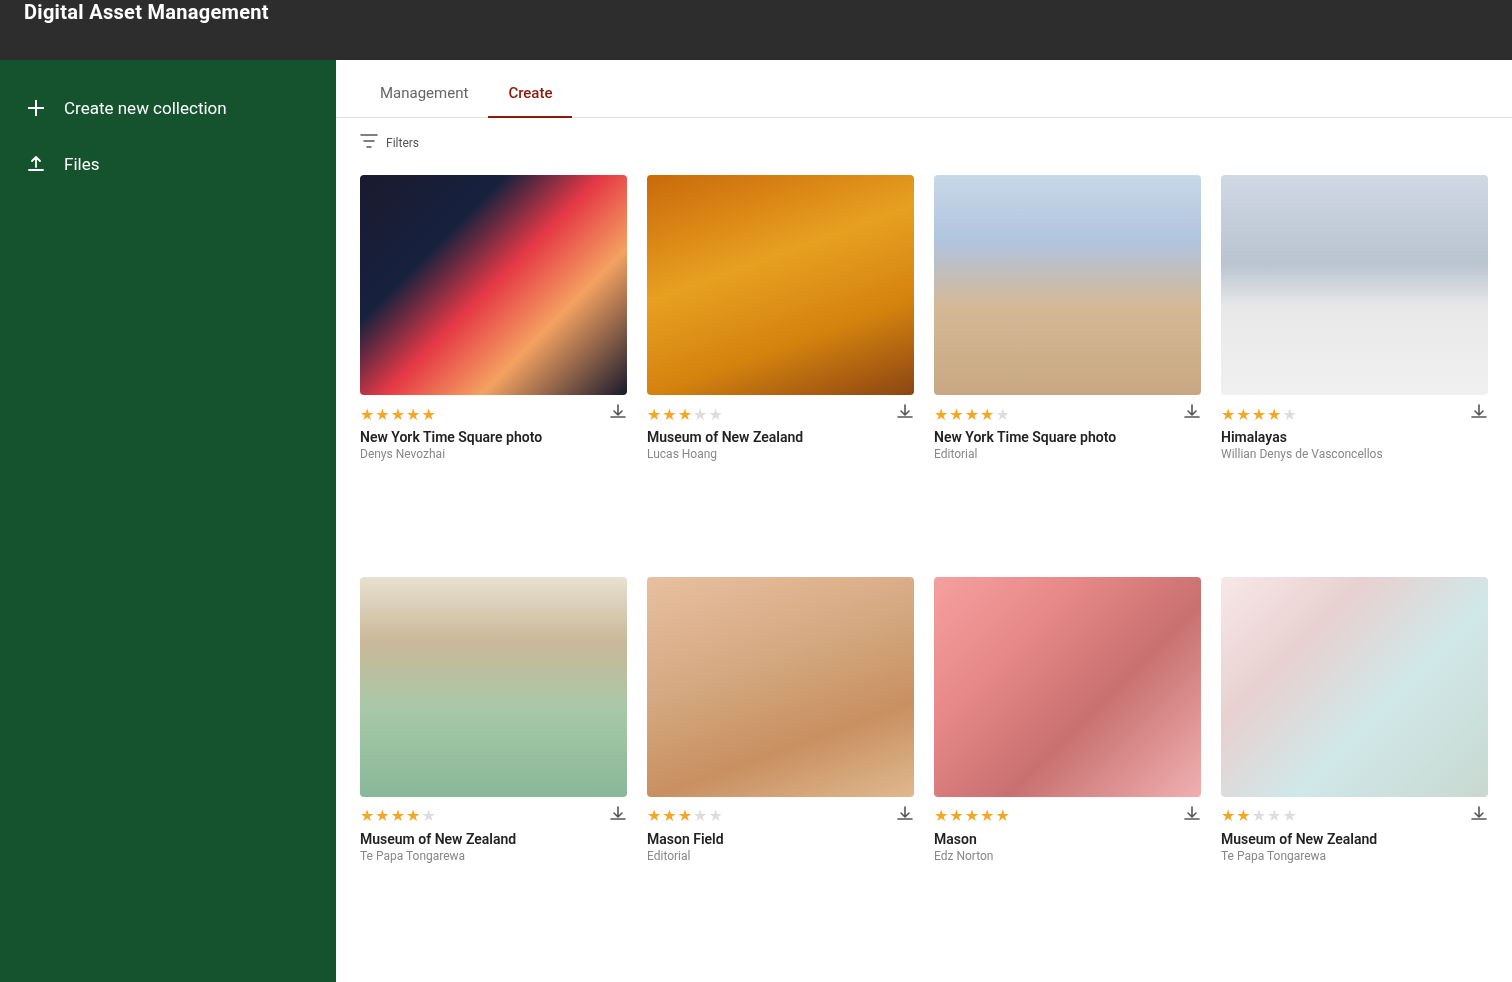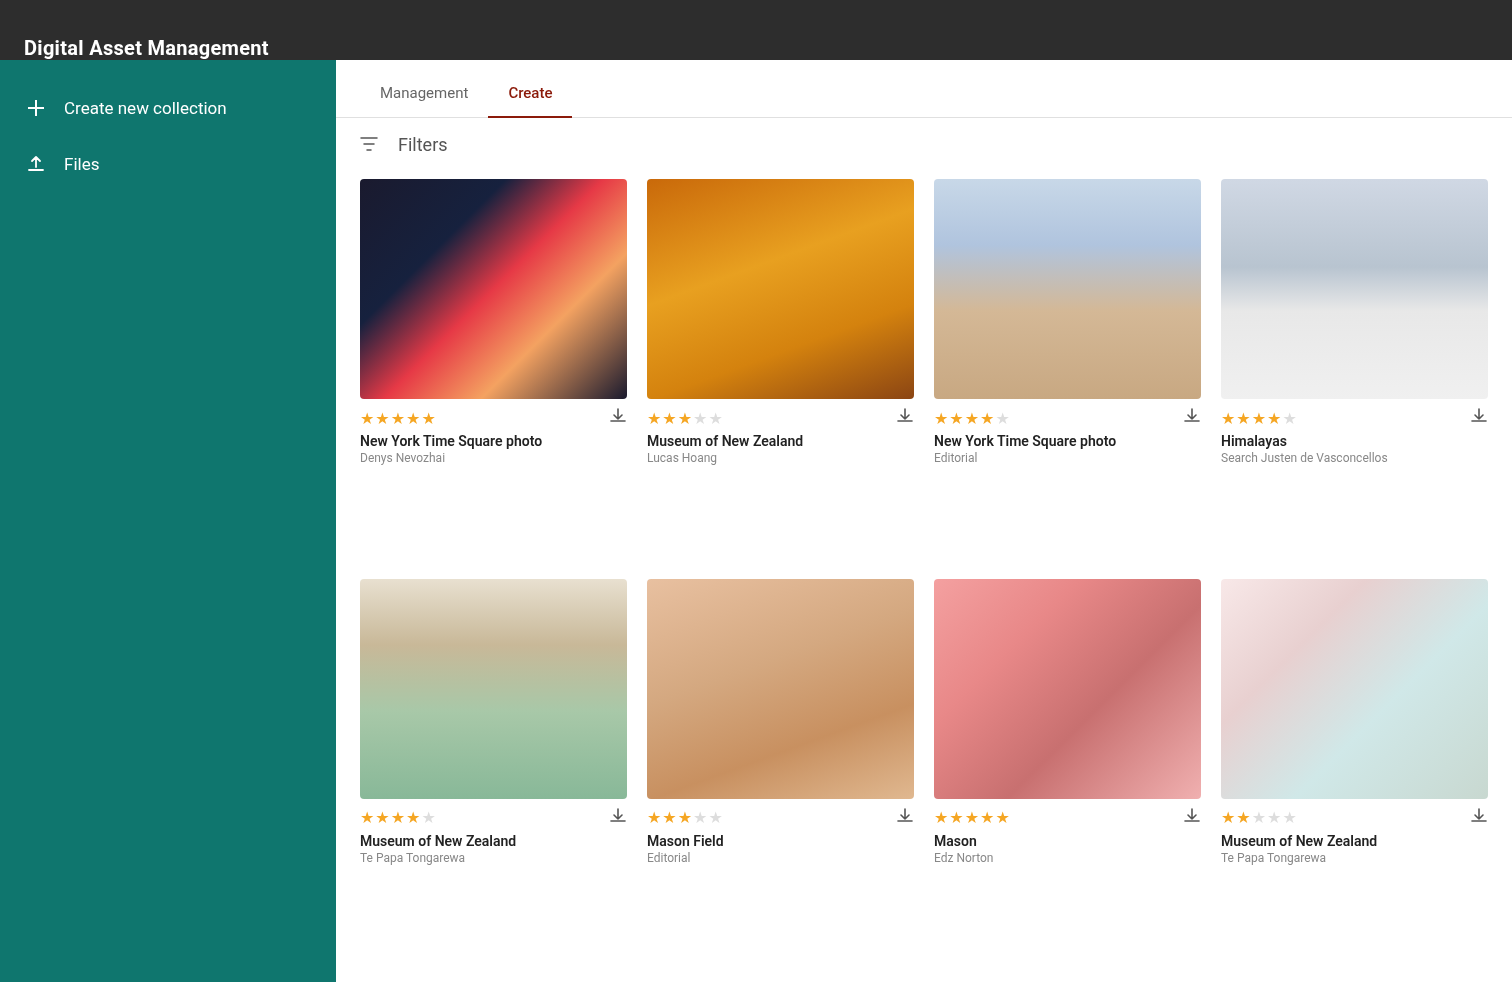--- a/index.html
+++ b/index.html
@@ -5,40 +5,40 @@
     * { margin: 0; padding: 0; box-sizing: border-box; }
     body { font-family: -apple-system, BlinkMacSystemFont, 'Segoe UI', Roboto, sans-serif; display: flex; flex-direction: column; width: 1512px; height: 982px; overflow: hidden; background: #f5f5f5; }
 
     
     .header {
       background: #2d2d2d;
       color: white;
       padding: 0 24px;
       height: 60px;
       display: flex;
-      align-items: flex-end;
+      align-items: flex-start;
       flex-shrink: 0;
     }
     .header-title {
       font-size: 20px;
       font-weight: 700;
       letter-spacing: 0.3px;
     }
 
     
     .main-layout {
       display: flex;
       flex: 1;
       overflow: hidden;
     }
 
     
     .sidebar {
       width: 336px;
-      background: #0f766e;
+      background: #14532d;
       flex-shrink: 0;
       padding: 20px 0;
       display: flex;
       flex-direction: column;
     }
     .sidebar-item {
       display: flex;
       align-items: center;
       gap: 16px;
       padding: 16px 24px;
@@ -108,23 +108,23 @@
       border: none;
       outline: none;
       font-size: 14px;
       color: #333;
       width: 100%;
     }
     .search-icon-svg { color: #999; }
     .filters-btn {
       display: flex;
       align-items: center;
-      gap: 20px;
-      cursor: pointer;
-      font-size: 18px;
+      gap: 8px;
+      cursor: pointer;
+      font-size: 12px;
       color: #555;
     }
 
     
     .grid {
       display: grid;
       grid-template-columns: repeat(4, 1fr);
       gap: 20px;
       padding: 8px 24px 24px;
       overflow-y: auto;
@@ -314,21 +314,21 @@
       <div class="card-footer">
         <span class="stars"><span style="color:#f5a623;">★</span><span style="color:#f5a623;">★</span><span style="color:#f5a623;">★</span><span style="color:#f5a623;">★</span><span style="color:#ddd;">★</span></span>
         <span class="download-icon">
           <svg width="18" height="18" viewBox="0 0 18 18" fill="none">
             <path d="M9 2v10M5 8l4 4 4-4" stroke="#555" stroke-width="1.6" stroke-linecap="round" stroke-linejoin="round"></path>
             <path d="M2 14h14" stroke="#555" stroke-width="1.6" stroke-linecap="round"></path>
           </svg>
         </span>
       </div>
       <div class="card-title">Himalayas</div>
-      <div class="card-author">Search Justen de Vasconcellos</div>
+      <div class="card-author">Willian Denys de Vasconcellos</div>
     </div>
         <div class="card">
       <div class="card-img">
         <div class="card-img-placeholder img-cliffs" style="width:100%;height:100%;"></div>
       </div>
       <div class="card-footer">
         <span class="stars"><span style="color:#f5a623;">★</span><span style="color:#f5a623;">★</span><span style="color:#f5a623;">★</span><span style="color:#f5a623;">★</span><span style="color:#ddd;">★</span></span>
         <span class="download-icon">
           <svg width="18" height="18" viewBox="0 0 18 18" fill="none">
             <path d="M9 2v10M5 8l4 4 4-4" stroke="#555" stroke-width="1.6" stroke-linecap="round" stroke-linejoin="round"></path>

